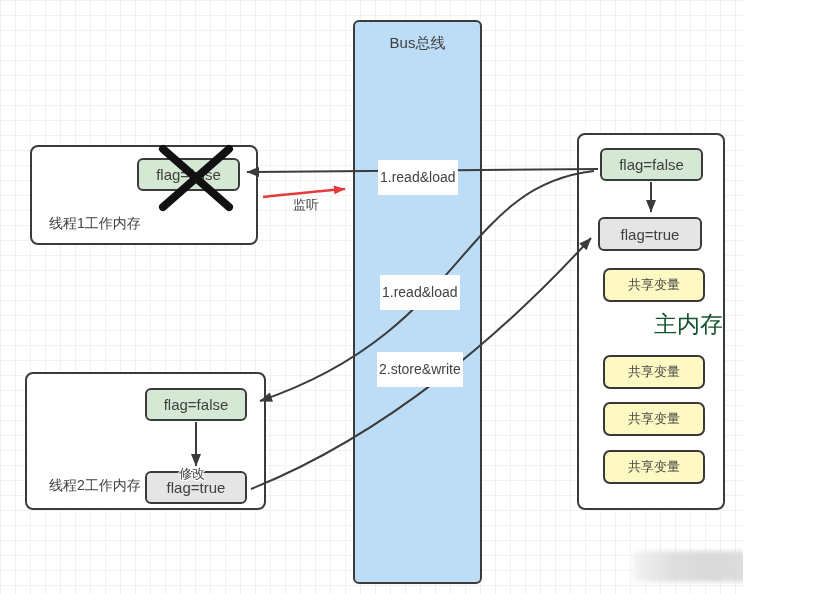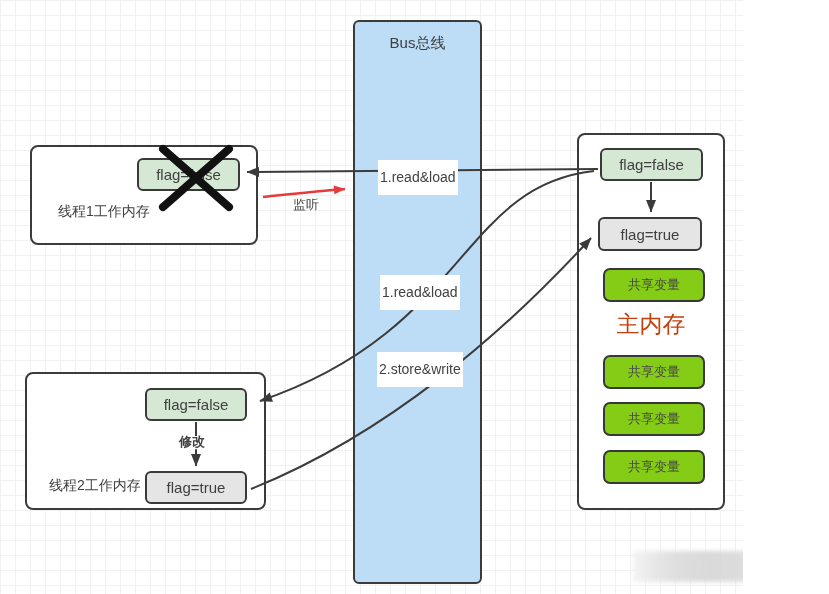--- a/index.html
+++ b/index.html
@@ -28,42 +28,42 @@
   .green{background:#d5e8d4;}
   .yellow{background:#e5e5e5;}
   .t1-flag{left:105px;top:11px;width:103px;height:33px;}
   .t2-flag-false{left:118px;top:14px;width:102px;height:33px;}
   .t2-flag-true{left:118px;top:97px;width:102px;height:33px;}
   .mm-flag-false{left:21px;top:13px;width:103px;height:33px;}
   .mm-flag-true{left:19px;top:82px;width:104px;height:34px;}
   .shared{
     position:absolute;left:24px;width:102px;height:34px;box-sizing:border-box;
     display:flex;align-items:center;justify-content:center;
-    background:#84cc16;border:2px solid #383838;border-radius:7px;font-size:13px;color:#474747;
+    background:#fef9c3;border:2px solid #383838;border-radius:7px;font-size:13px;color:#474747;
   }
   .sv1{top:133px;} .sv2{top:220px;} .sv3{top:267px;} .sv4{top:315px;}
-  .mm-title{position:absolute;left:0;top:174px;width:100%;text-align:center;font-size:23px;color:#c2410c;}
+  .mm-title{position:absolute;left:0;top:174px;width:100%;text-align:right;font-size:23px;color:#14532d;}
   .box-title{position:absolute;font-size:14px;color:#3f3f3f;white-space:nowrap;}
-  .t1-title{left:17px;top:56px;margin-left:9px;}
+  .t1-title{left:17px;top:68px;}
   .t2-title{left:22px;top:103px;}
   .overlay{position:absolute;left:0;top:0;width:829px;height:594px;z-index:4;pointer-events:none;}
   .edge-label{
     position:absolute;z-index:5;font-size:14px;color:#424242;white-space:nowrap;
     background:#fff;padding:8px 2px;line-height:19px;
   }
   .halo{
     background:transparent;padding:0;font-size:13px;
     text-shadow:-1px -1px 0 #fff,1px -1px 0 #fff,-1px 1px 0 #fff,1px 1px 0 #fff,0 1px 0 #fff,0 -1px 0 #fff;
     margin-top:12px;
   }
   .lbl-read-top{left:378px;top:160px;}
   .lbl-read-mid{left:380px;top:275px;}
   .lbl-store{left:377px;top:352px;}
   .lbl-listen{left:293px;top:183px;}
-  .lbl-modify{left:179px;top:420px;font-weight:bold;}
+  .lbl-modify{left:179px;top:452px;}
   .watermark{
     position:absolute;left:633px;top:551px;width:170px;height:31px;z-index:3;
     background:linear-gradient(90deg,#f3f3f3,#dedede 22%,#d6d6d6 45%,#dadada 62%,#e7e7e7 84%,#f6f6f6);
     filter:blur(2px);border-radius:3px;opacity:.92;
   }
 </style>
 </head>
 <body>
 
 <div class="canvas">

